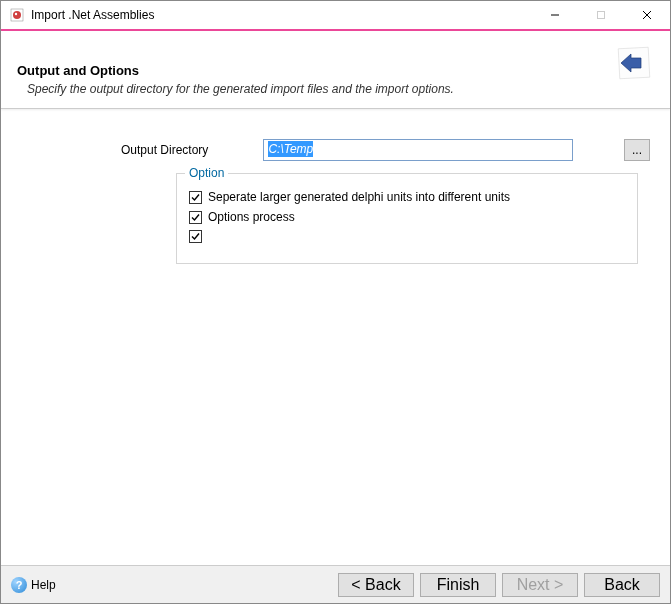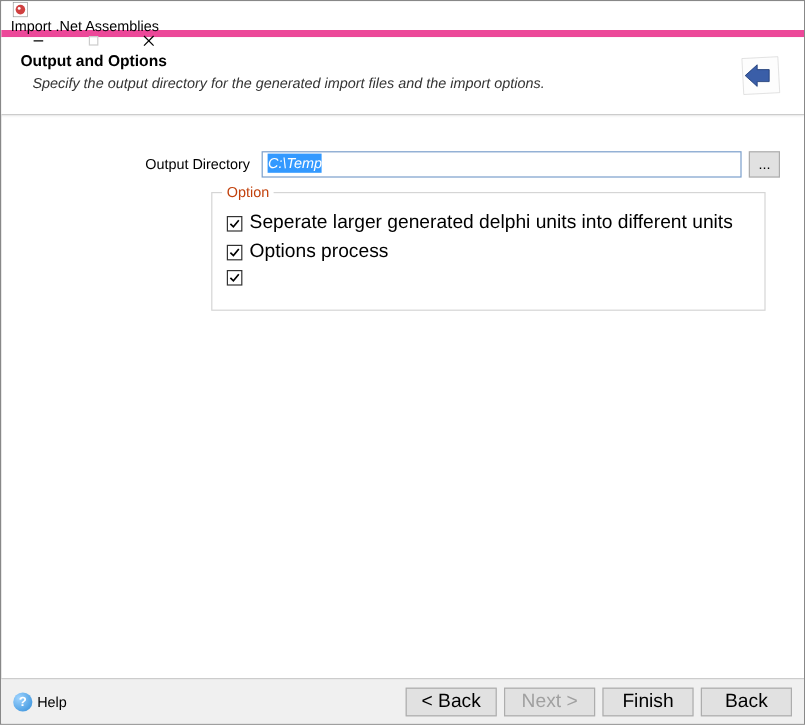--- a/index.html
+++ b/index.html
@@ -9,24 +9,23 @@
       background: #fff;
       width: 671px;
       height: 604px;
       overflow: hidden;
       border: 1px solid #888;
     }
     .titlebar {
       height: 30px;
       background: #fff;
       display: flex;
-      align-items: flex-start;
+      align-items: center;
       padding-left: 8px;
-      border-bottom: 6px solid #ec4899;
-      flex-direction: column;
+      border-bottom: 2px solid #ec4899;
     }
     .titlebar-icon {
       width: 16px; height: 16px;
       margin-right: 6px;
       display: flex; align-items: center; justify-content: center;
     }
     .titlebar-text { flex: 1; font-size: 12px; color: #000; }
     .win-controls { display: flex; height: 100%; }
     .win-btn {
       width: 46px; height: 100%;
@@ -38,36 +37,37 @@
 
     .header-panel {
       background: #fff;
       padding: 12px 16px;
       border-bottom: 1px solid #ccc;
       display: flex;
       align-items: flex-start;
       box-shadow: 0 1px 2px rgba(0,0,0,0.08);
     }
     .header-texts { flex: 1; }
-    .header-title { font-weight: bold; font-size: 13px; color: #000; margin-bottom: 4px; }
+    .header-title { font-weight: bold; font-size: 13px; color: #000; margin-bottom: 4px; margin-top: 20px; }
     .header-subtitle { font-size: 12px; color: #333; padding-left: 10px; font-style: italic; }
     .header-icon {
       width: 40px; height: 40px;
       display: flex; align-items: center; justify-content: center;
     }
 
     .content {
       padding: 30px 20px 20px 20px;
       height: 480px;
     }
     .dir-row {
       display: flex;
       align-items: center;
       margin-left: 100px;
       margin-bottom: 12px;
+      gap: 45px;
     }
     .dir-label { font-size: 12px; color: #000; margin-right: 10px; white-space: nowrap; }
     .browse-btn {
       width: 26px; height: 22px;
       margin-left: 6px;
       border: 1px solid #adadad;
       background: #e1e1e1;
       font-size: 12px;
       display: flex; align-items: center; justify-content: center;
       cursor: default;
@@ -79,35 +79,35 @@
       border: 1px solid #d5d5d5;
       padding: 10px 12px 14px 12px;
       position: relative;
     }
     .fieldset-legend {
       position: absolute;
       top: -8px; left: 8px;
       background: #fff;
       padding: 0 4px;
       font-size: 12px;
-      color: #c2410c;
+      color: #0369a1;
     }
     .check-row {
       display: flex;
       align-items: center;
       margin: 6px 0;
     }
     .checkbox {
       width: 13px; height: 13px;
       border: 1px solid #333;
       margin-right: 6px;
       display: flex; align-items: center; justify-content: center;
       background: #fff;
     }
-    .check-label { font-size: 16px; color: #000; }
+    .check-label { font-size: 12px; color: #000; }
 
     .footer {
       position: absolute;
       bottom: 1px; left: 1px; right: 1px;
       height: 38px;
       border-top: 1px solid #ccc;
       background: #f0f0f0;
       display: flex;
       align-items: center;
       padding: 0 10px;
@@ -239,22 +239,22 @@
 
 <div class="footer">
   <div class="help-side">
     <span class="help-icon">?</span>
     <span>Help</span>
   </div>
   <div class="footer-spacer"></div>
   <div class="footer-btn">
       <span>&lt; Back</span>
     </div>
+  <div class="footer-btn">
+      <span>Finish</span>
+    </div>
   <div class="footer-btn disabled">
       <span>Next &gt;</span>
     </div>
   <div class="footer-btn">
-      <span>Finish</span>
-    </div>
-  <div class="footer-btn">
       <span>Back</span>
     </div>
 </div>
 
 </body></html>

